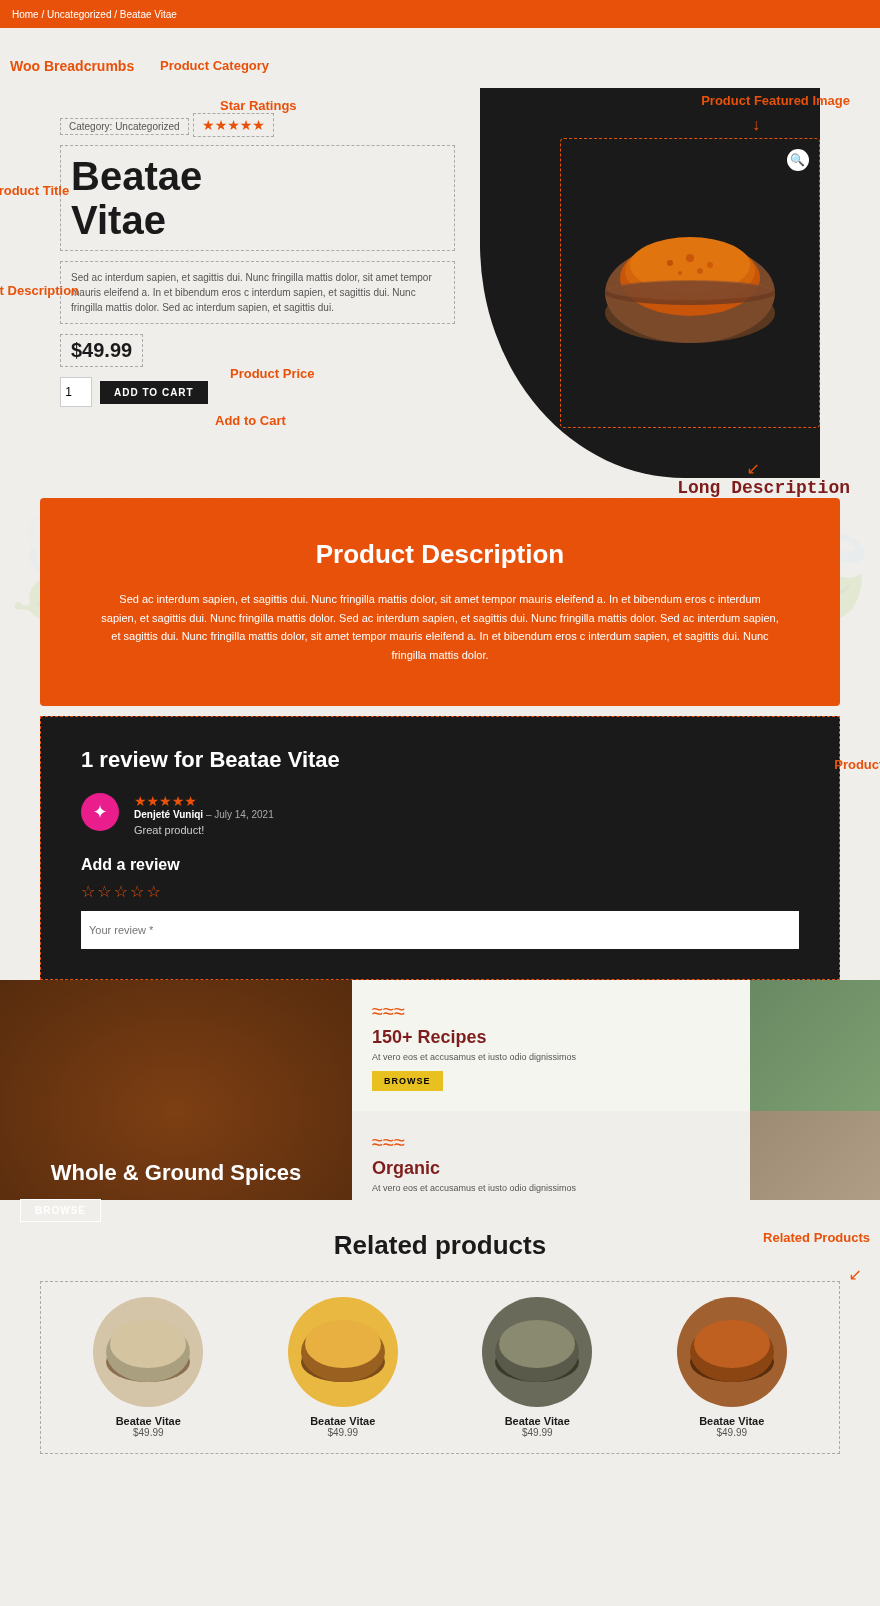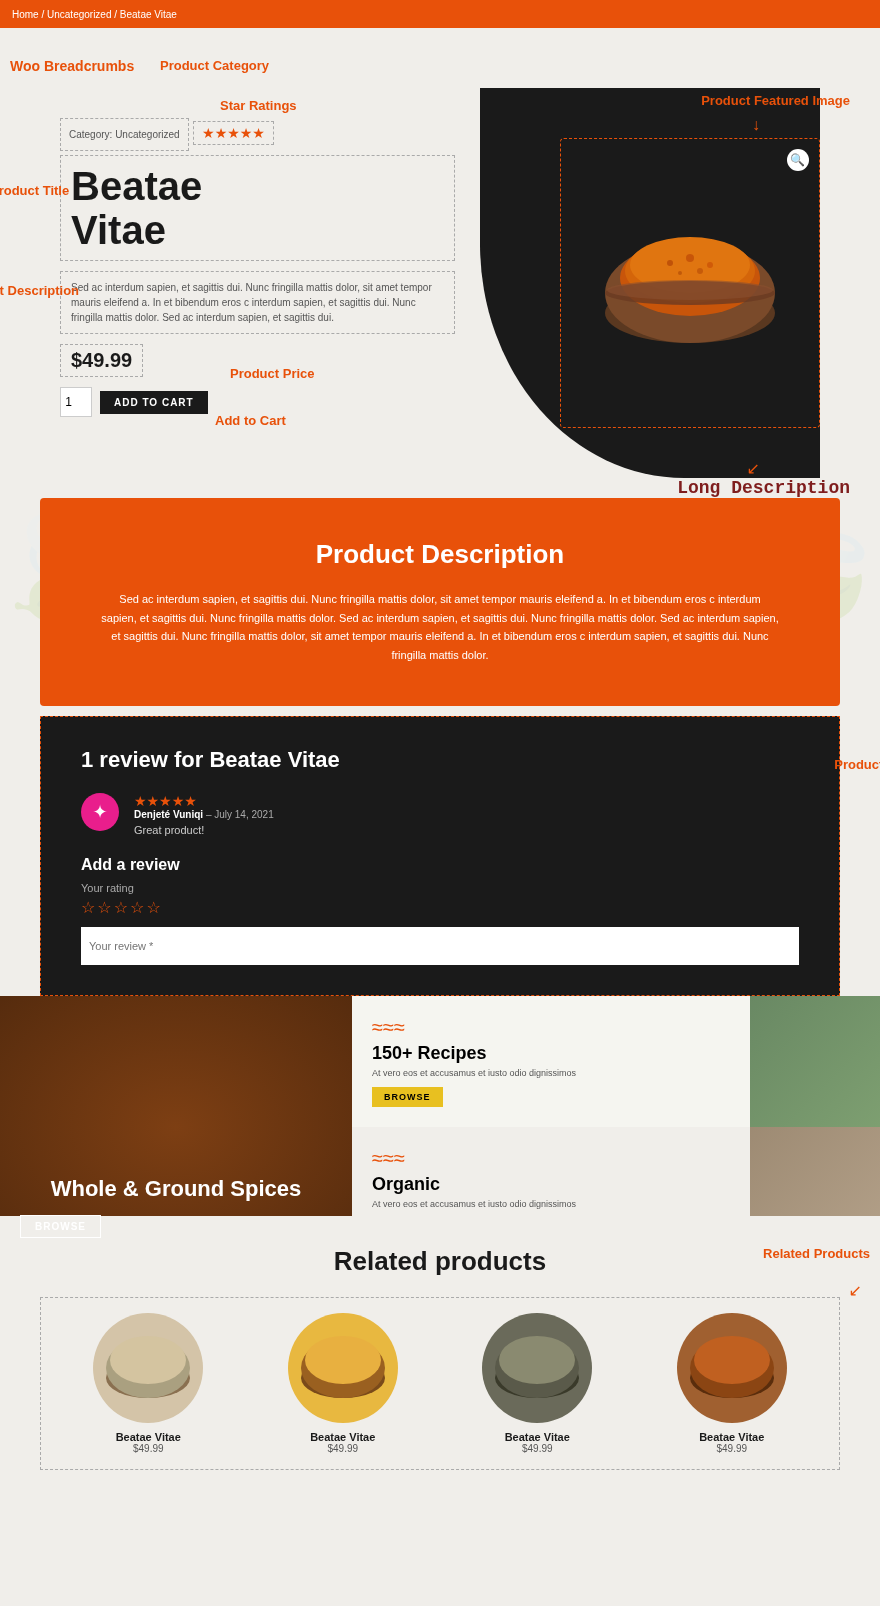--- a/index.html
+++ b/index.html
@@ -32,21 +32,21 @@
       top: 30px;
       left: 10px;
       color: #e8510a;
       font-size: 14px;
       font-weight: bold;
     }
 
     .product-category-badge {
       border: 1px dashed #aaa;
       display: inline-block;
-      padding: 10px 8px;
+      padding: 2px 8px;
       font-size: 10px;
       color: #555;
       margin-bottom: 4px;
       margin-top: 30px;
     }
     .star-ratings {
       border: 1px dashed #aaa;
       display: inline-flex;
       align-items: center;
       padding: 3px 8px;
@@ -279,21 +279,21 @@
       flex: 1;
       background: #f0eeea;
       padding: 20px;
       position: relative;
     }
     .promo-wave {
       color: #e8510a;
       font-size: 20px;
       margin-bottom: 4px;
     }
-    .promo-title { font-size: 18px; font-weight: bold; color: #000000; margin-bottom: 4px; }
+    .promo-title { font-size: 18px; font-weight: bold; color: #7f1d1d; margin-bottom: 4px; }
     .promo-sub { font-size: 9px; color: #555; margin-bottom: 8px; }
     .promo-btn {
       background: #e8c020;
       border: none;
       padding: 5px 12px;
       font-size: 9px;
       font-weight: bold;
       cursor: pointer;
       letter-spacing: 1px;
     }
@@ -478,21 +478,20 @@
           <strong style="color:white;margin-top:34px;">Denjeté Vuniqi</strong>
           <span> – </span>
           <span>July 14, 2021</span>
         </div>
         <div class="review-text">Great product!</div>
       </div>
     </div>
 
     <div class="add-review-section">
       <div class="add-review-title">Add a review</div>
-      <div class="rating-label">Your rating</div>
       <div class="rating-stars-input">☆☆☆☆☆</div>
       <input class="review-input" type="text" placeholder="Your review *" style="">
     </div>
   </div>
 
   <div class="promo-section">
 
     <div class="promo-left" style="background: linear-gradient(rgba(0,0,0,0.35),rgba(0,0,0,0.35)) center/cover, #6b3a1f;">
 
       <div style="position:absolute; inset:0; background: radial-gradient(ellipse at center, #8b4513 0%, #5a2d0c 100%); opacity:0.8; z-index:0;"></div>

